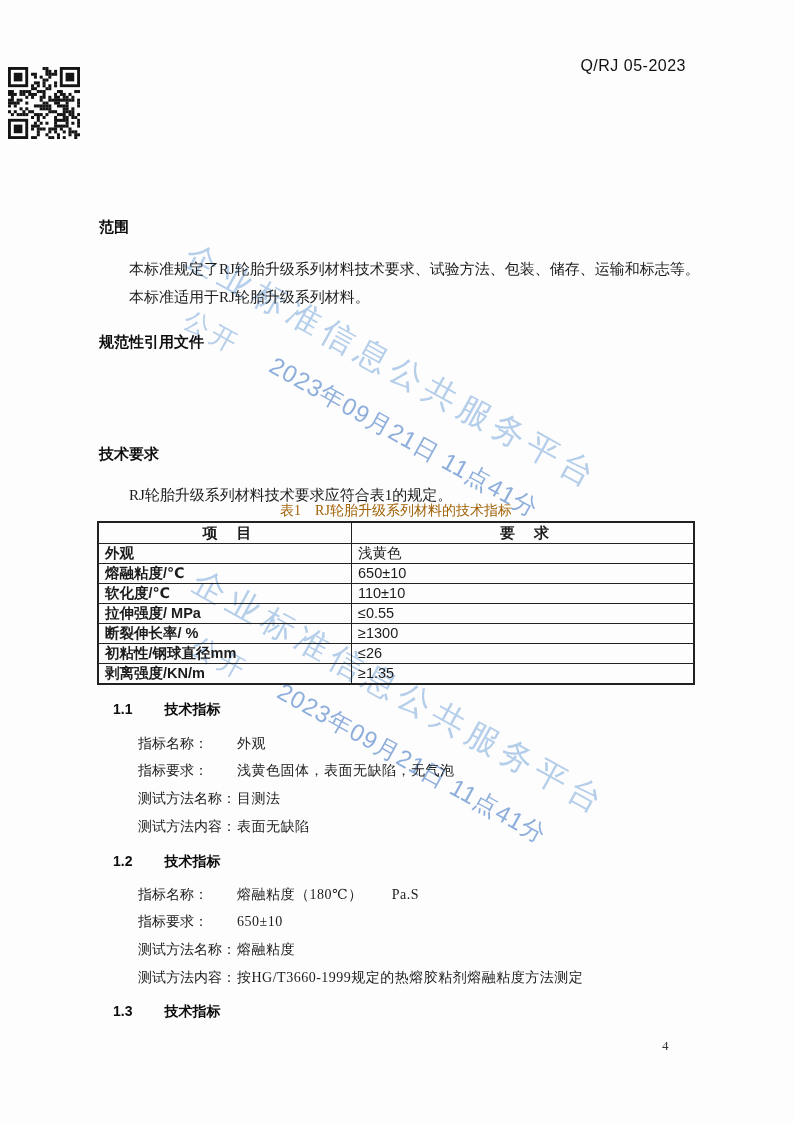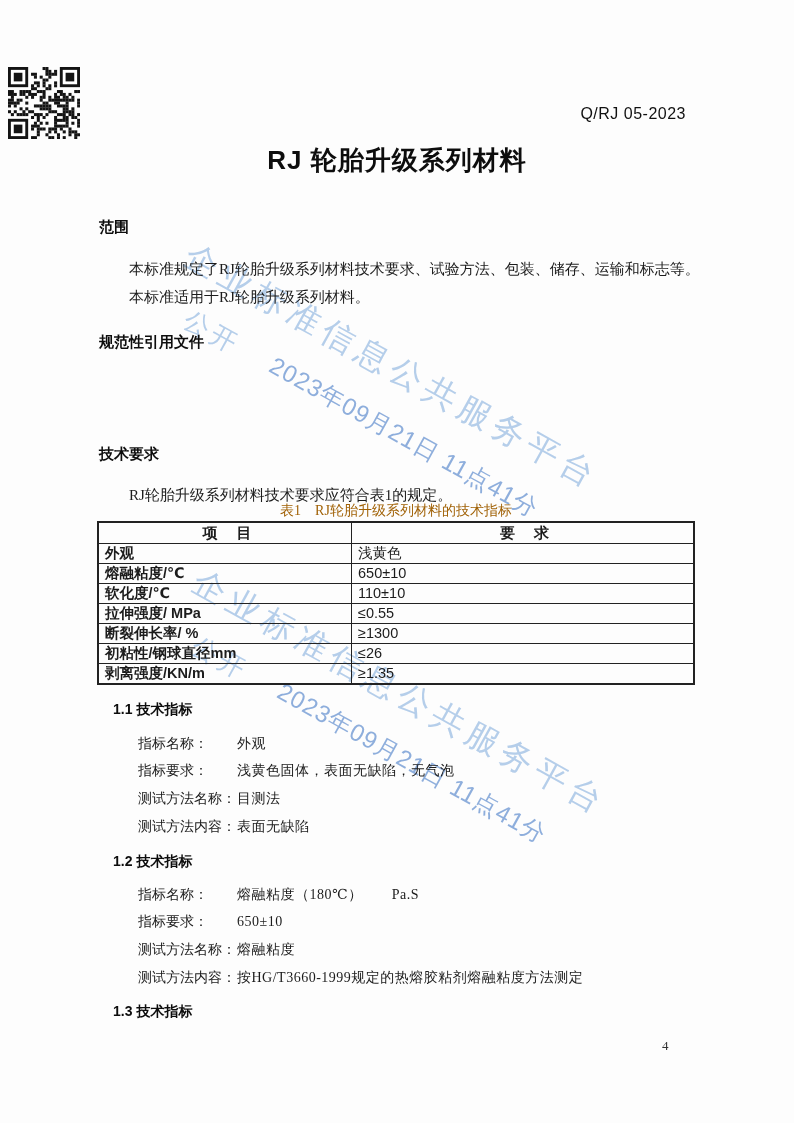--- a/index.html
+++ b/index.html
@@ -16,21 +16,21 @@
     font-family:"Liberation Sans","DejaVu Sans",sans-serif;
   }
   .wm-line1{font-size:33px;letter-spacing:6px;color:rgba(160,192,228,0.78);}
   .wm-line2{display:flex;margin-top:17px;align-items:flex-start;}
   .wm-public{font-size:26px;margin-left:30px;letter-spacing:4px;color:rgba(160,192,228,0.78);}
   .wm-date{font-size:24px;margin-left:37px;letter-spacing:1px;color:rgba(122,160,214,0.85);}
   
   .qr{position:absolute;left:8px;top:67px;width:72px;height:72px;}
   .doc-code{
     position:absolute;top:57px;right:108px;font-size:16px;letter-spacing:.5px;
-    font-family:"Liberation Sans","DejaVu Sans",sans-serif;font-weight:500;color:#111;margin-top:48px;
+    font-family:"Liberation Sans","DejaVu Sans",sans-serif;font-weight:500;color:#111;
   }
   .title{
     position:absolute;top:143px;left:0;width:794px;text-align:center;
     font-family:"Liberation Sans","DejaVu Sans",sans-serif;
     font-size:26px;font-weight:700;letter-spacing:1px;color:#0d0d0d;z-index:1;
   }
   
   .h1{
     position:absolute;left:99px;font-size:15px;font-weight:700;color:#0d0d0d;
     font-family:Liberation Serif, serif;z-index:1;
@@ -54,21 +54,21 @@
   }
   table.spec th{
     height:20px;text-align:center;font-weight:700;letter-spacing:2px;
     font-family:"Liberation Serif","DejaVu Serif",serif;font-size:15px;
   }
   table.spec{border:2px solid #222;}
   table.spec td.c1{width:246px;font-weight:700;}
   table.spec td.c2{font-weight:400;}
   
   .sub-head{
-    position:absolute;left:113px;display:flex;gap:4px;align-items:baseline;
+    position:absolute;left:113px;display:flex;gap:32px;align-items:baseline;
     font-family:"Liberation Sans","DejaVu Sans",sans-serif;
     font-size:14px;font-weight:700;color:#0d0d0d;z-index:1;
   }
   .sub-lines{position:absolute;left:138px;z-index:1;}
   .spec-line{display:flex;height:27.6px;align-items:center;font-size:14px;white-space:pre;}
   .spec-label{display:inline-block;width:99px;flex:0 0 99px;}
   .spec-value{letter-spacing:.5px;}
   
   .page-num{position:absolute;top:1038px;left:662px;font-size:13px;color:#333;z-index:1;}
 </style>
@@ -298,21 +298,20 @@
       <rect x="2.88" y="2.88" width="14.399999999999999" height="14.399999999999999" fill="#fff"></rect>
       <rect x="5.76" y="5.76" width="8.64" height="8.64" fill="#141414"></rect>
       <rect x="51.839999999999996" y="0" width="20.16" height="20.16" fill="#141414"></rect>
       <rect x="54.72" y="2.88" width="14.399999999999999" height="14.399999999999999" fill="#fff"></rect>
       <rect x="57.599999999999994" y="5.76" width="8.64" height="8.64" fill="#141414"></rect>
       <rect x="0" y="51.839999999999996" width="20.16" height="20.16" fill="#141414"></rect>
       <rect x="2.88" y="54.72" width="14.399999999999999" height="14.399999999999999" fill="#fff"></rect>
       <rect x="5.76" y="57.599999999999994" width="8.64" height="8.64" fill="#141414"></rect>
     </svg>
   <div class="doc-code">Q/RJ 05-2023</div>
-  <div class="title">RJ 轮胎升级系列材料</div>
 
   <div class="h1" style="top:218px">范围</div>
   <div class="para" style="top:255px">本标准规定了RJ轮胎升级系列材料技术要求、试验方法、包装、储存、运输和标志等。</div>
   <div class="para" style="top:283px">本标准适用于RJ轮胎升级系列材料。</div>
 
   <div class="h1" style="top:333px">规范性引用文件</div>
 
   <div class="h1" style="top:445px">技术要求</div>
   <div class="para" style="top:481px">RJ轮胎升级系列材料技术要求应符合表1的规定。</div>
 

